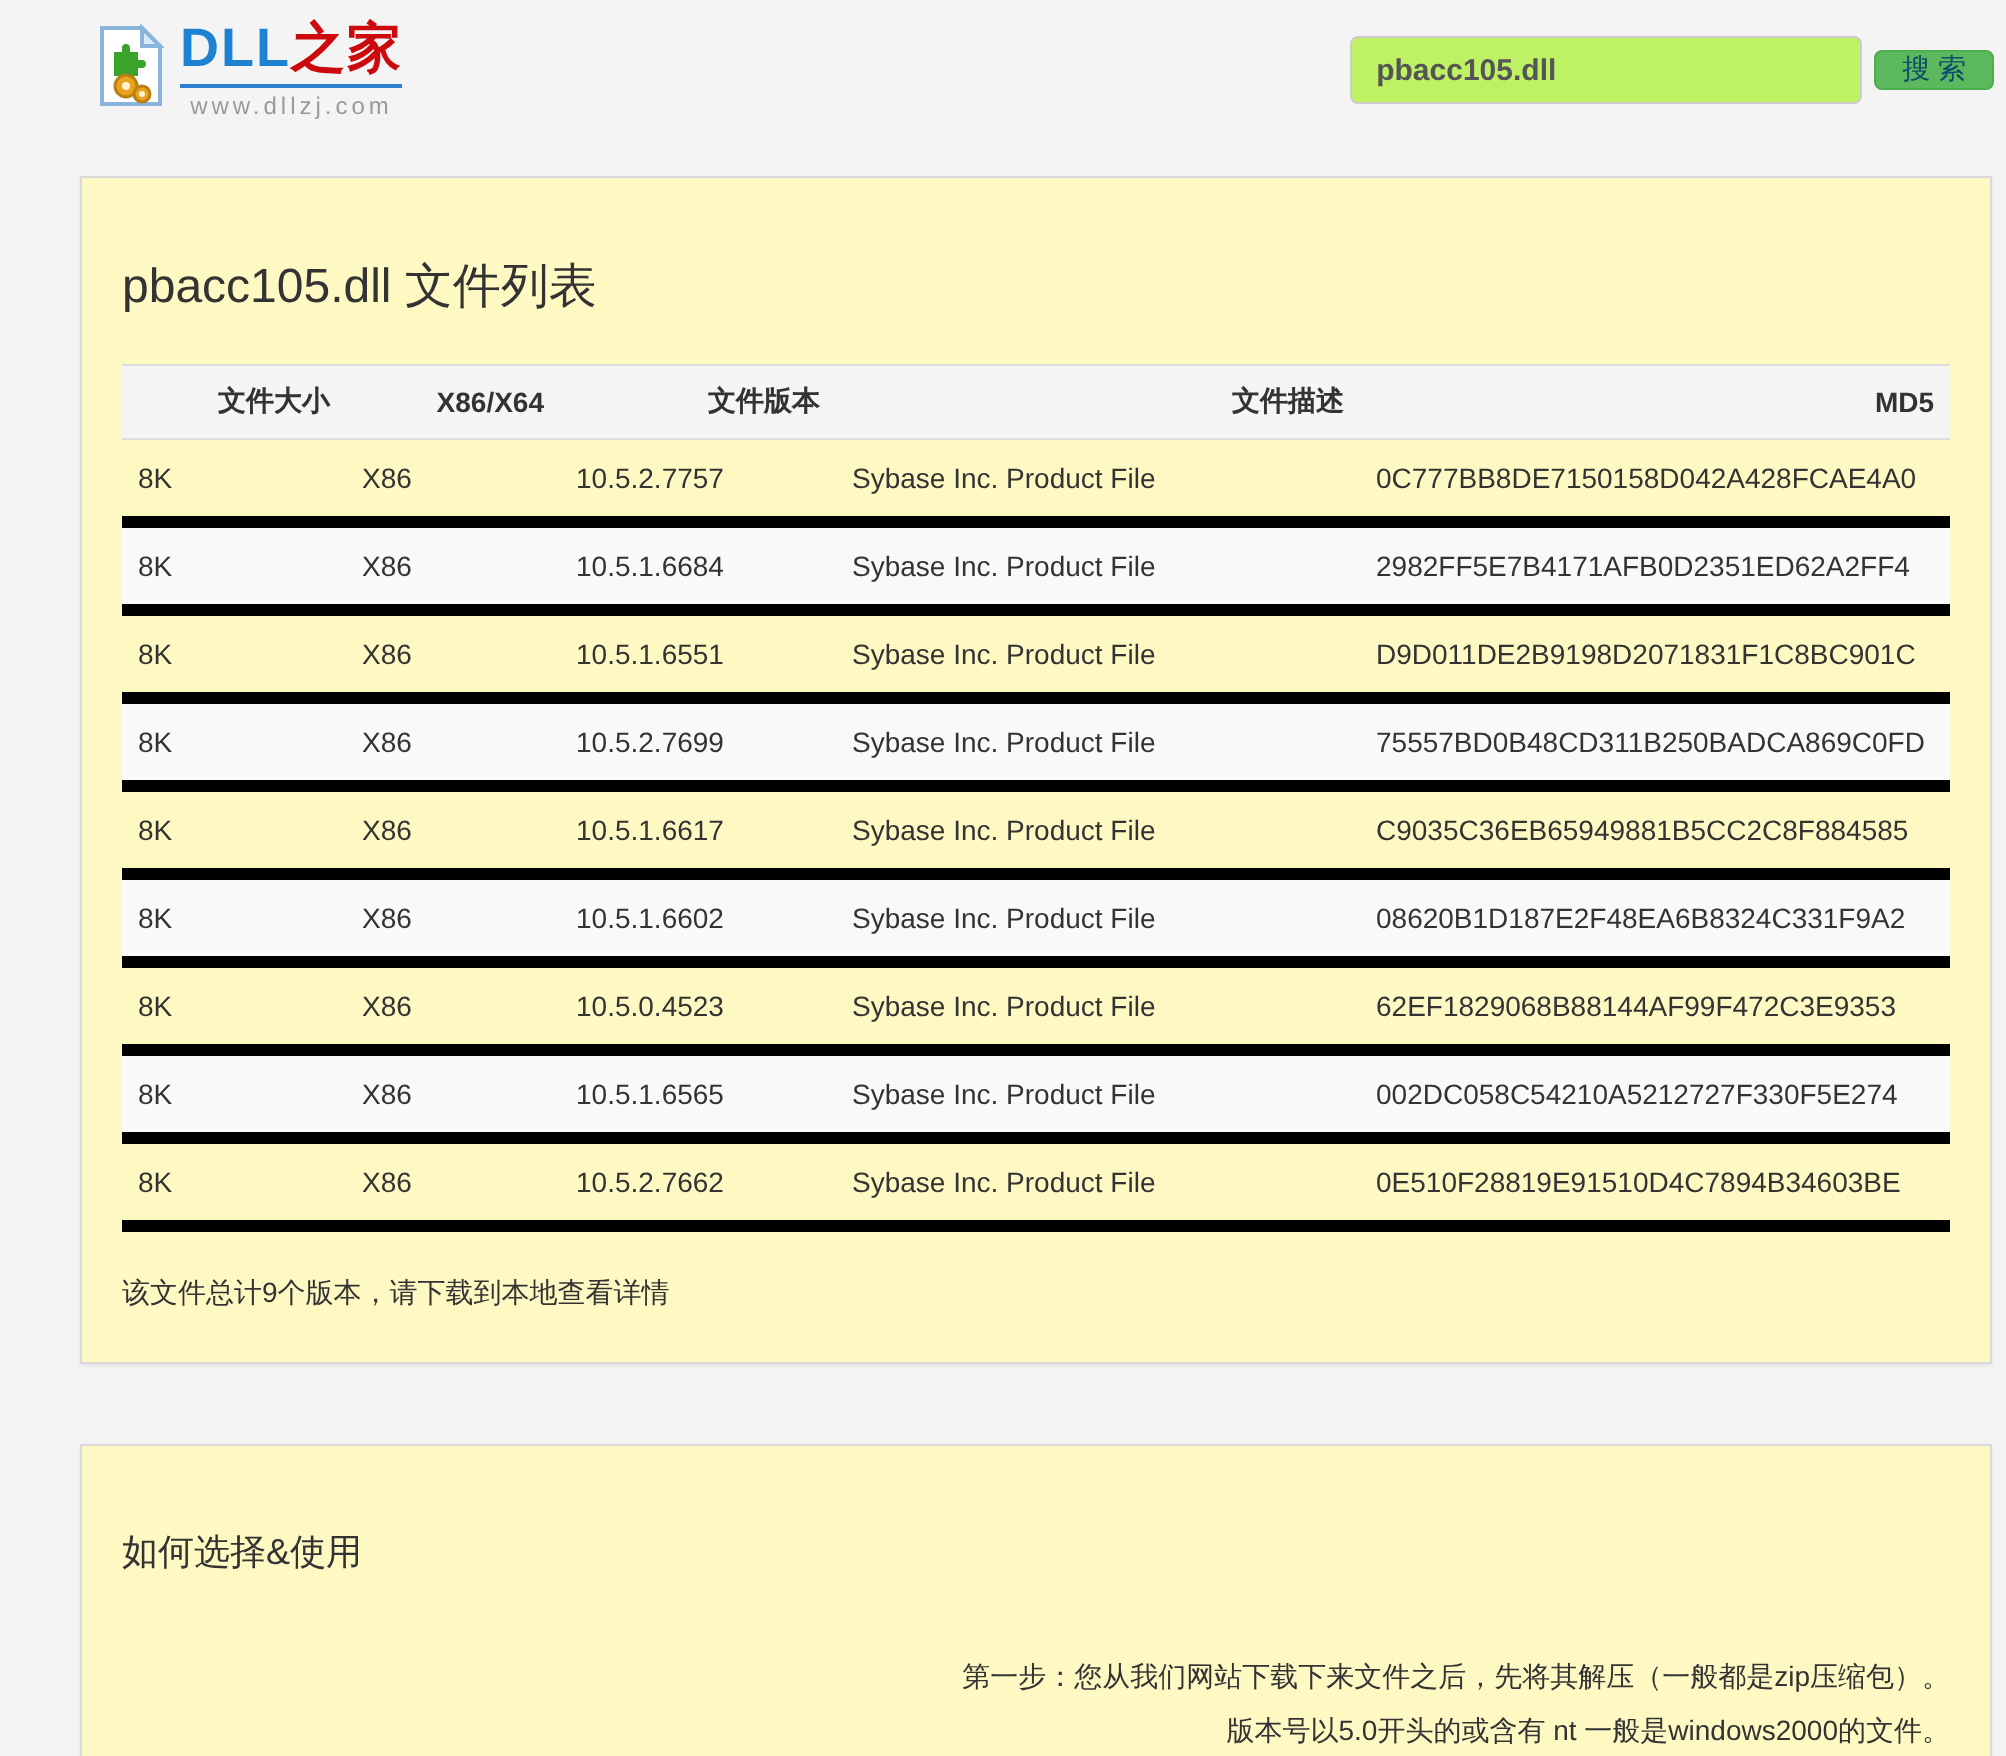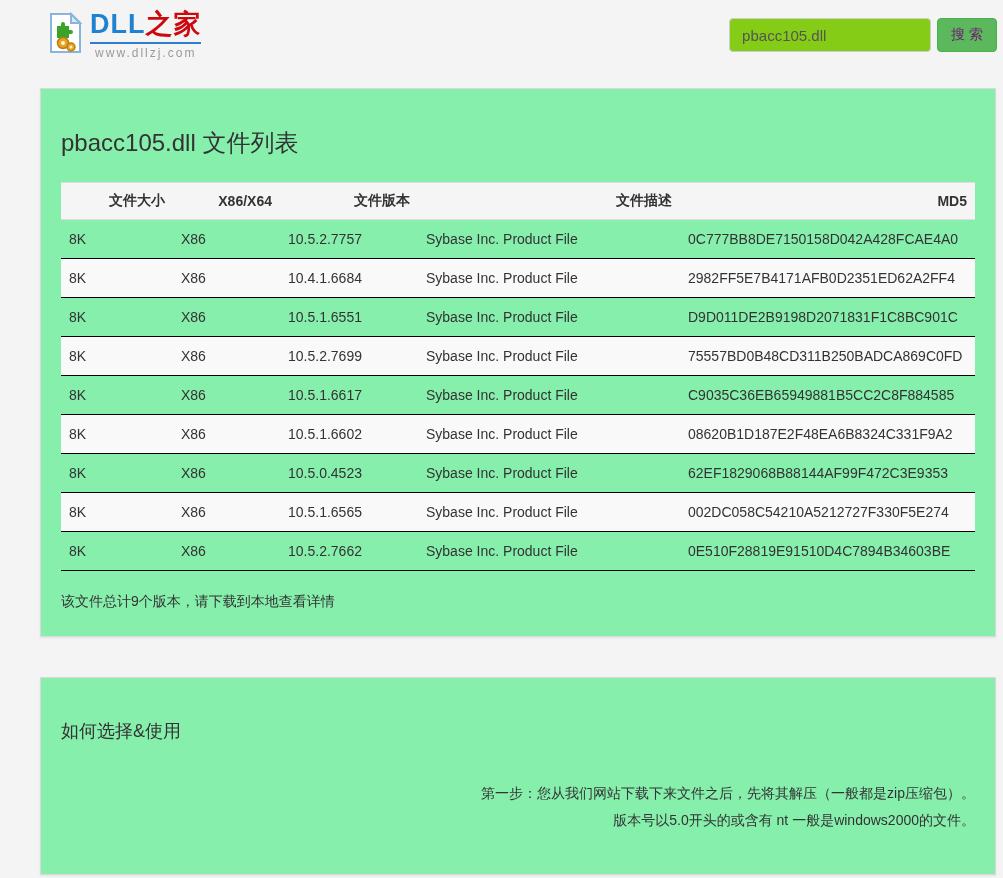--- a/index.html
+++ b/index.html
@@ -18,49 +18,50 @@
     justify-content: space-between; padding-left: 8px;
   }
   .logo { display: flex; align-items: center; gap: 8px; text-decoration: none; cursor: pointer; }
   .logo-text { display: flex; flex-direction: column; line-height: 1; }
   .logo-line1 { font-size: 27px; font-weight: bold; letter-spacing: 1px; padding-bottom: 4px; border-bottom: 2px solid #2a7fd0; }
   .logo-en { color: #1e82d2; }
   .logo-cn { color: #cc0a0e; }
   .logo-url { font-size: 12px; color: #9a9a9a; letter-spacing: 2px; margin-top: 3px; text-align: center; }
   .search-bar { display: flex; align-items: center; gap: 6px; }
   .search-input {
-    width: 202px; height: 34px; border: 1px solid #ccc; border-radius: 4px;
-    padding: 0 12px; font-size: 15px; color: #555; background: #84cc16; outline: none;
+    width: 256px; height: 34px; border: 1px solid #ccc; border-radius: 4px;
+    padding: 0 12px; font-size: 15px; color: #555; background: #bef264; outline: none;
     font-family: "Liberation Sans", sans-serif;
+    font-weight: bold;
   }
   .search-button {
-    height: 34px; padding: 0 13px; background: #5cb85c; border: 1px solid #4cae4c;
-    border-radius: 4px; color: #701a75; font-size: 14px; cursor: pointer;
+    height: 20px; padding: 0 13px; background: #5cb85c; border: 1px solid #4cae4c;
+    border-radius: 4px; color: #0c4a6e; font-size: 14px; cursor: pointer;
     font-family: "Liberation Sans", sans-serif;
   }
 
   
   .card {
-    background: #86efac; border: 1px solid #d9d9d9; width: 956px;
+    background: #fef9c3; border: 1px solid #d9d9d9; width: 956px;
     box-shadow: 0 1px 2px rgba(0,0,0,0.07);
   }
   .card-files { margin-top: 18px; padding: 0 20px 25px; }
   .page-title { font-size: 24px; font-weight: 400; color: #333; margin: 0; padding: 38px 0 23px; }
 
   table.file-table { width: 100%; border-collapse: collapse; font-size: 14px; table-layout: fixed; }
   .file-table col.c1 { width: 112px; }
   .file-table col.c2 { width: 107px; }
   .file-table col.c3 { width: 138px; }
   .file-table col.c4 { width: 262px; }
   .file-table th {
     text-align: right; font-weight: bold; background: #f5f5f5;
     border-top: 1px solid #ddd; border-bottom: 1px solid #ddd;
     padding: 9px 8px; color: #333;
   }
-  .file-table td { padding: 11px 8px; border-bottom: 1px solid #000000; color: #333; }
+  .file-table td { padding: 11px 8px; border-bottom: 6px solid #000000; color: #333; }
   .file-table tbody tr:nth-child(even) { background: #f9f9f9; }
   .file-count-note { font-size: 14px; margin: 22px 0 0; color: #333; }
 
   .card-usage { margin-top: 40px; padding: 0 20px 40px; }
   .usage-title { font-size: 18px; font-weight: 400; margin: 0; padding-top: 41px; color: #333; }
   .steps { margin-top: 37px; font-size: 14px; line-height: 27px; padding-left: 20px; }
   .step { margin: 0; text-align: right; }
   .step.indent { padding-left: 56px; }
 </style>
 </head>
@@ -119,21 +120,21 @@
         <tr>
           <td>8K</td>
           <td>X86</td>
           <td>10.5.2.7757</td>
           <td>Sybase Inc. Product File</td>
           <td>0C777BB8DE7150158D042A428FCAE4A0</td>
         </tr>
         <tr>
           <td>8K</td>
           <td>X86</td>
-          <td>10.4.1.6684</td>
+          <td>10.5.1.6684</td>
           <td>Sybase Inc. Product File</td>
           <td>2982FF5E7B4171AFB0D2351ED62A2FF4</td>
         </tr>
         <tr>
           <td>8K</td>
           <td>X86</td>
           <td>10.5.1.6551</td>
           <td>Sybase Inc. Product File</td>
           <td>D9D011DE2B9198D2071831F1C8BC901C</td>
         </tr>

